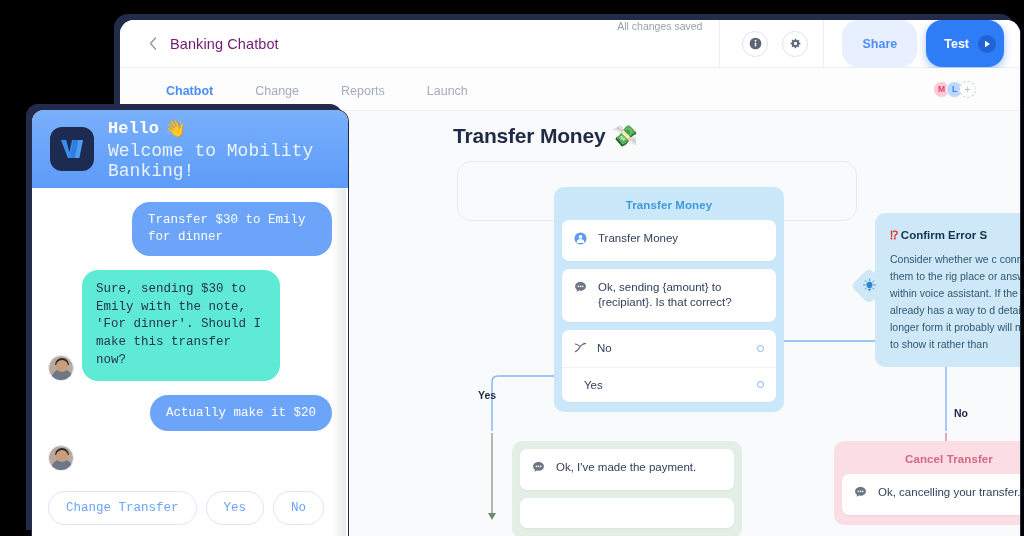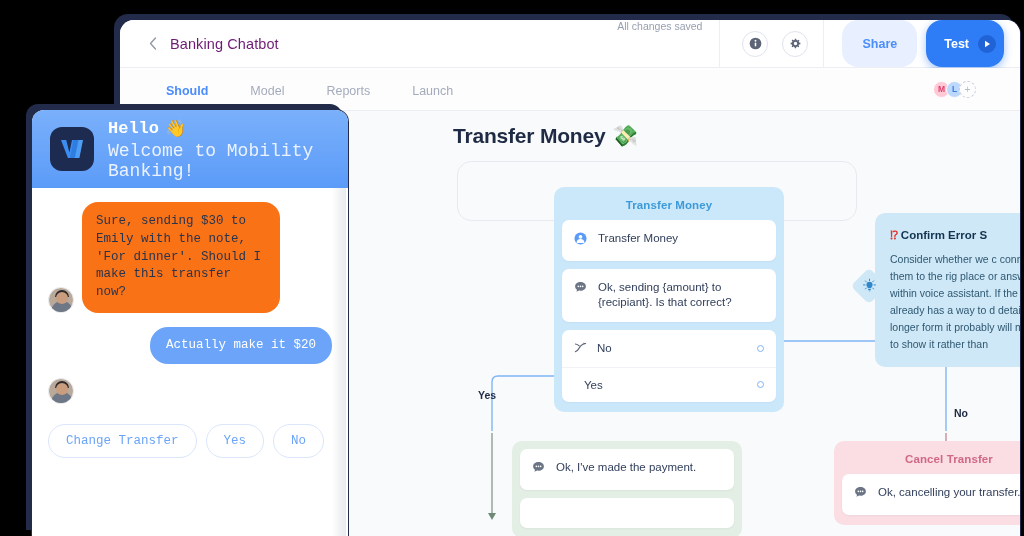--- a/index.html
+++ b/index.html
@@ -180,21 +180,21 @@
   }
   .msg.in { align-items: flex-end; gap: 8px; }
   .chat-avatar {
     width: 26px; height: 26px; border-radius: 50%; flex: 0 0 26px; overflow: hidden;
     background: #b9a99a; position: relative; border: 1px solid #eceef3;
   }
   .chat-avatar .head { position:absolute; left:7px; top:4px; width:12px; height:12px; border-radius:50%; background:#c99d7e; }
   .chat-avatar .hair { position:absolute; left:6px; top:2px; width:14px; height:7px; border-radius:7px 7px 0 0; background:#2d2a2b; }
   .chat-avatar .body { position:absolute; left:2px; bottom:0; width:22px; height:11px; border-radius:11px 11px 0 0; background:#6d7785; }
   .bubble-in {
-    background: #f97316; color: #28344d; font-size: 12.5px; border-radius: 16px;
+    background: #5eead4; color: #28344d; font-size: 12.5px; border-radius: 16px;
     padding: 11px 14px; max-width: 198px; line-height: 1.42;
   }
   #quick-replies { display: flex; gap: 9px; padding: 6px 0 0; }
   .qr {
     border: 1px solid #dbe6fb; color: #6ba4f8; background: #fff; font-size: 12.5px;
     border-radius: 18px; padding: 9px 17px; cursor: pointer; font-family: inherit; white-space: nowrap;
   }
   #chat-scroll {
     position: absolute; right: 2px; top: 0; width: 14px; height: 348px;
     background: linear-gradient(90deg, rgba(0,0,0,0) 0%, #f0f1f3 60%, #e8eaee 100%);
@@ -239,22 +239,22 @@
           <span id="test-play">
             <svg width="7" height="8" viewBox="0 0 7 8">
                 <path d="M1 .8L6 4 1 7.2z" fill="#fff"></path>
               </svg>
           </span>
         </button>
       </div>
     </div>
 
     <div id="builder-tabs">
-      <div class="tab active">Should</div>
-      <div class="tab">Model</div>
+      <div class="tab active">Chatbot</div>
+      <div class="tab">Change</div>
       <div class="tab">Reports</div>
       <div class="tab">Launch</div>
       <div id="avatars">
         <div class="avatar m">M</div>
         <div class="avatar l">L</div>
         <div class="avatar add">+</div>
       </div>
     </div>
 
     <div id="canvas">
@@ -395,20 +395,23 @@
       <div>
         <div id="chat-hello">
           <span>Hello</span>
           <span>👋</span>
         </div>
         <div id="chat-sub">Welcome to Mobility Banking!</div>
       </div>
     </div>
 
     <div id="chat-body">
+      <div class="msg out">
+        <div class="bubble-out">Transfer $30 to Emily for dinner</div>
+      </div>
       <div class="msg in">
         <div class="chat-avatar">
             <span class="body"></span>
             <span class="hair"></span>
             <span class="head"></span>
           </div>
         <div class="bubble-in">Sure, sending $30 to Emily with the note, 'For dinner'. Should I make this transfer now?</div>
       </div>
       <div class="msg out">
         <div class="bubble-out">Actually make it $20</div>

